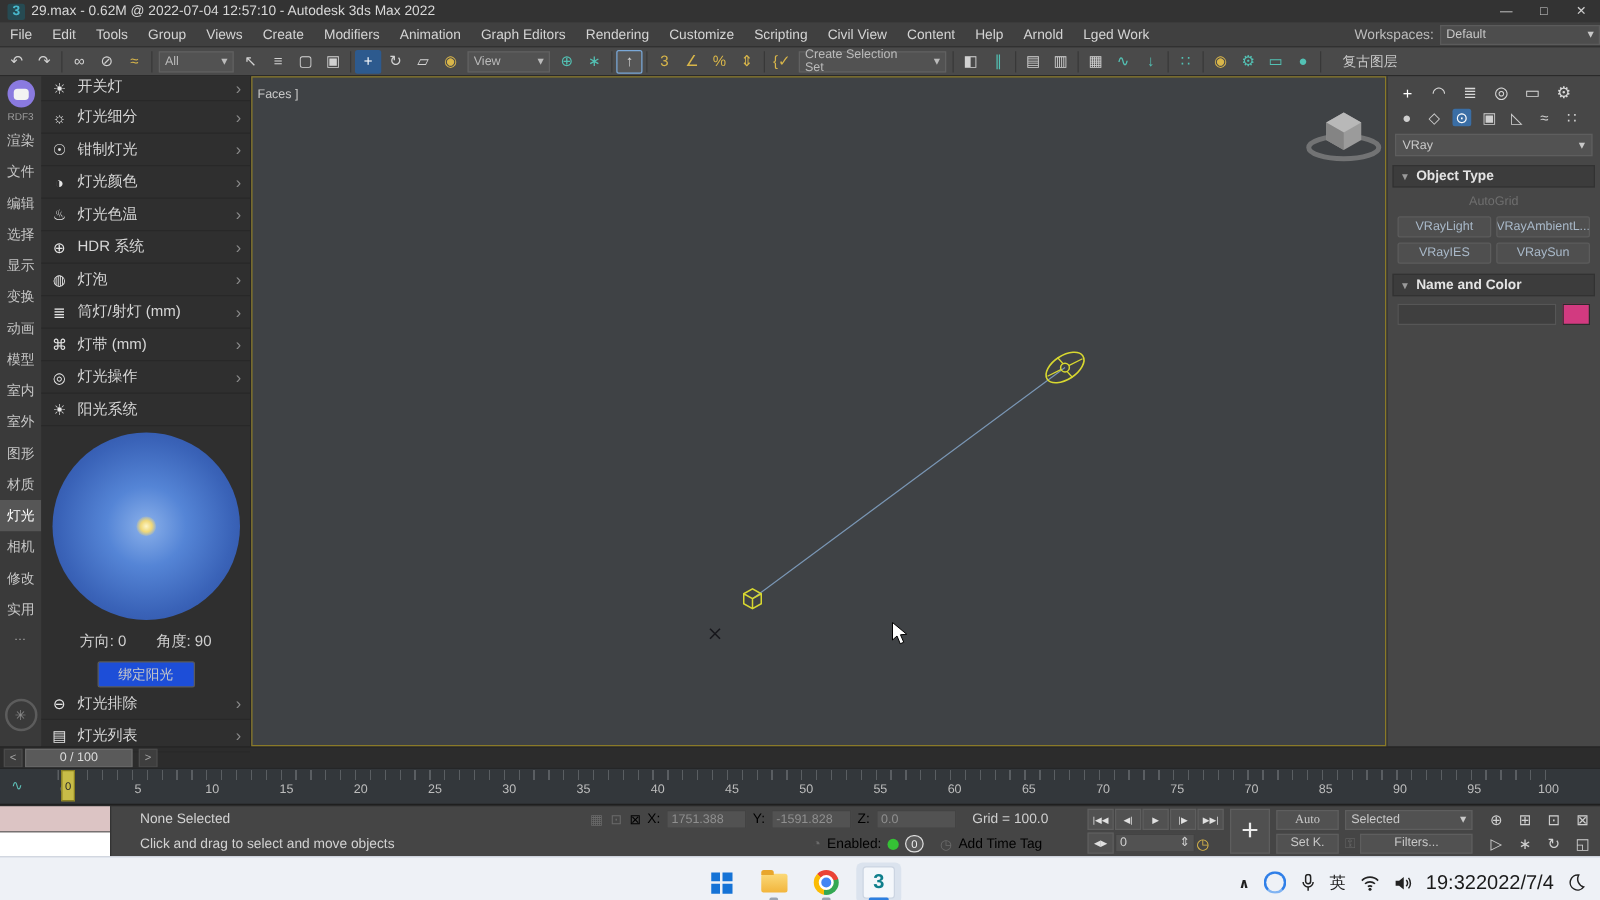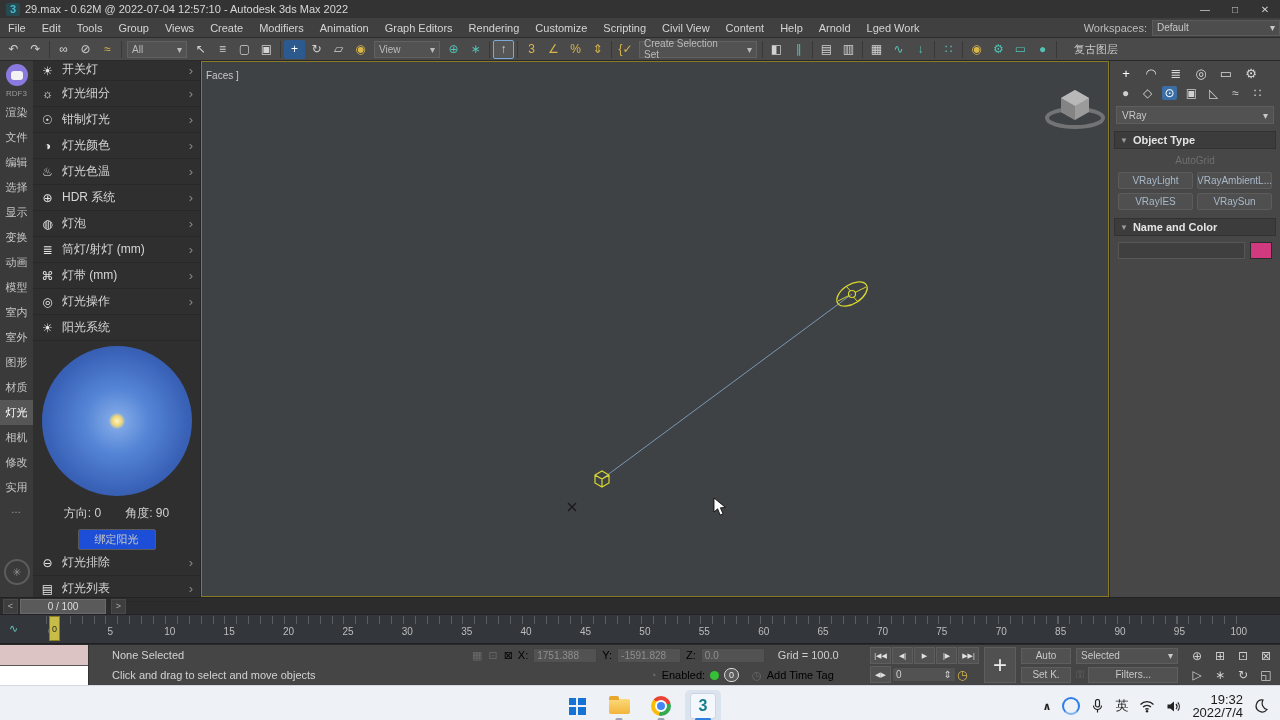--- a/index.html
+++ b/index.html
@@ -145,21 +145,21 @@
   .folder{width:21px;height:15px;background:linear-gradient(#fbd978,#f2b53c);border-radius:2px;position:relative;}
   .folder::before{content:"";position:absolute;top:-3px;left:0;width:10px;height:4px;background:#e8a62c;border-radius:2px 2px 0 0;}
   .chrome{width:20px;height:20px;border-radius:50%;position:relative;
           background:conic-gradient(from -45deg,#ea4335 0 33%,#34a853 33% 66%,#fbbc05 66% 100%);}
   .chrome-core{position:absolute;left:50%;top:50%;width:8px;height:8px;margin:-6px 0 0 -6px;border-radius:50%;
                background:#4285f4;border:2px solid #fff;}
   .maxico{width:24px;height:24px;border-radius:3px;background:#f4f7fb;border:1px solid #ccd5e2;color:#0f7f8c;
           font-weight:bold;font-size:16px;display:flex;align-items:center;justify-content:center;}
   .tb-right{margin-left:auto;display:flex;align-items:center;gap:11px;padding-right:12px;color:#1f1f1f;font-size:12px;}
   .headset{width:14px;height:14px;border-radius:50%;border:2.5px solid #2f7fe8;border-bottom-color:#7fb3f2;}
-  .clock{display:flex;flex-direction:column;align-items:flex-end;font-size:13px;line-height:13px;color:#1a1a1a;}
+  .clock{display:flex;flex-direction:row;align-items:flex-end;font-size:16px;line-height:13px;color:#1a1a1a;}
   .tb-svg{display:block;}
 </style>
 </head>
 <body>
 
 <div id="root">
 
   <div class="titlebar">
     <span class="app-ico">3</span>
     <span>29.max - 0.62M @ 2022-07-04 12:57:10 - Autodesk 3ds Max 2022</span>
@@ -534,21 +534,21 @@
           <span class="pb-btn">◀▶</span>
           <span class="frame-field">
             <span>0</span>
             <span>⇕</span>
           </span>
           <span class="clock-ico">◷</span>
         </div>
       </div>
       <div class="bigkey">+</div>
       <div class="btn-col">
-        <span class="sb-btn" style="width:36px;">Auto</span>
+        <span class="sb-btn" style="width:36px;font-family:Liberation Serif, serif;">Auto</span>
         <span class="sb-btn" style="width:36px;">Set K.</span>
       </div>
       <div class="btn-col" style="margin-left:5px;">
         <div class="sel-dd">
           <span>Selected</span>
           <span>▾</span>
         </div>
         <div class="filters-row">
           <span class="dim-ico">⚿</span>
           <span class="sb-btn" style="flex:1;">Filters...</span>

